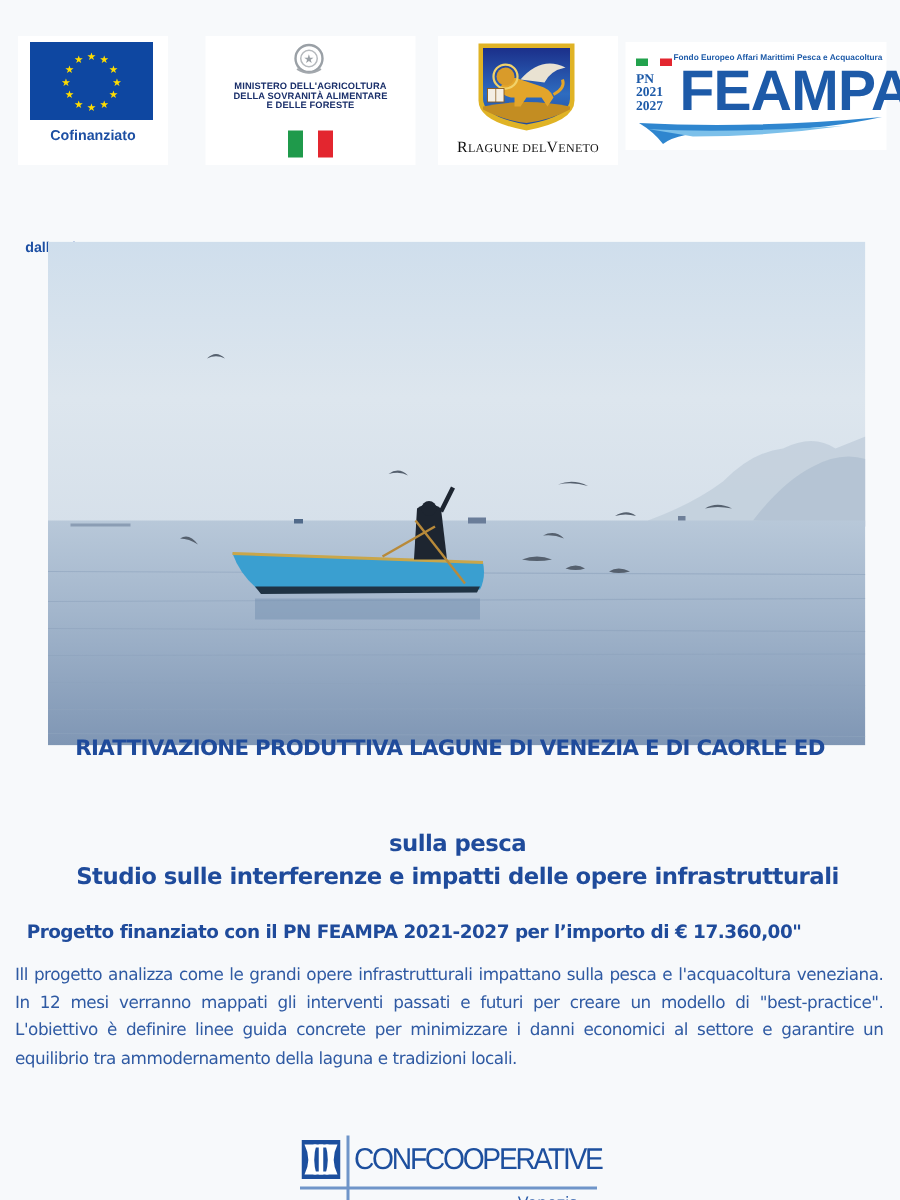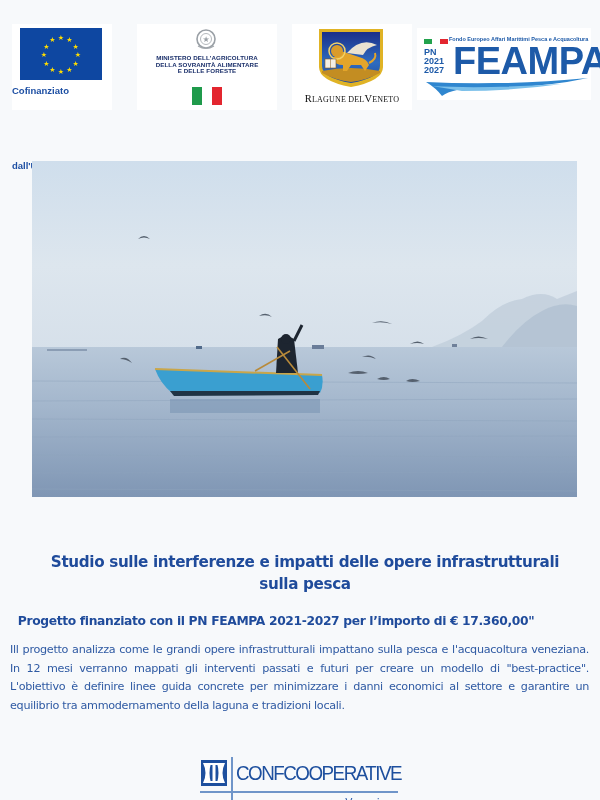--- a/index.html
+++ b/index.html
@@ -8,21 +8,21 @@
       background: #f7f9fb;
       font-family: "DejaVu Sans", sans-serif;
       position: relative;
     }
     .abs { position: absolute; margin-top: 29px; }
 
     
     .logo-box { position: absolute; background: #ffffff; }
     #eu-box { left: 12px; top: 24px; width: 100px; height: 86px; background: #ffffff; }
     .eu-flag { position: absolute; left: 8px; top: 4px; width: 82px; height: 52px; background: #0e47a1; }
-    .eu-cap { position: absolute; left: 0; width: 100px; 
+    .eu-cap { position: absolute; left: 0; width: 100px; text-align: center;
       font-family: "Liberation Sans", sans-serif; font-weight: bold; font-size: 9.5px; color: #1d4fa3; line-height: 11px; }
 
     #min-box { left: 137px; top: 24px; width: 140px; height: 86px; }
     .min-emblem { position: absolute; left: 57px; top: 3px; width: 24px; height: 24px; }
     .min-text { position: absolute; left: 0; top: 31px; width: 140px; text-align: center;
       font-family: "Liberation Sans", sans-serif; font-weight: bold; font-size: 6.2px; line-height: 6.6px;
       color: #1a2f6a; letter-spacing: 0.1px; }
     .it-flag { position: absolute; left: 55px; top: 63px; width: 30px; height: 18px; display: flex; }
     .it-flag span { flex: 1; }
 
@@ -30,21 +30,21 @@
     .ven-shield { position: absolute; left: 25px; top: 3px; width: 68px; height: 62px; }
     .ven-text { position: absolute; left: 0; top: 69px; width: 120px; text-align: center;
       font-family: "Liberation Serif", serif; font-size: 10.5px; color: #111; letter-spacing: 0.2px; }
     .ven-text .sc { font-size: 8px; }
 
     #feampa-box { left: 417px; top: 28px; width: 174px; height: 72px; }
     .f-flags { position: absolute; left: 7px; top: 11px; display: flex; gap: 8px; }
     .f-flags span { width: 8px; height: 5px; display: block; }
     .f-sub { position: absolute; left: 32px; top: 8px; font-family: "Liberation Sans", sans-serif;
       font-size: 5.5px; font-weight: bold; color: #1d5aa8; white-space: nowrap; }
-    .f-pn { position: absolute; left: 7px; top: 20px; font-family: Liberation Sans, sans-serif;
+    .f-pn { position: absolute; left: 7px; top: 20px; font-family: Liberation Serif, serif;
       font-weight: bold; font-size: 9px; line-height: 9px; color: #1d5aa8; }
     .f-big { position: absolute; left: 36px; top: 14px; font-family: "Liberation Sans", sans-serif;
       font-weight: bold; font-size: 38px; line-height: 38px; color: #1d5aa8; letter-spacing: -0.5px; }
     .f-wave { position: absolute; left: 5px; top: 48px; width: 168px; height: 22px; }
 
     
     #photo { left: 32px; top: 132px; width: 545px; height: 336px; overflow: hidden; }
     #photo svg { display: block; }
 
     
@@ -235,25 +235,26 @@
       <path d="M438 178 Q446 173 456 178 Q446 176 438 178 Z"></path>
       <path d="M330 196 Q338 192 344 198 Q337 195 330 196 Z"></path>
       <path d="M316 212 Q326 208 336 212 Q326 214 316 212 Z"></path>
       <path d="M345 218 Q352 214 358 218 Q352 220 345 218 Z"></path>
       <path d="M374 220 Q380 216 388 220 Q380 222 374 220 Z"></path>
     </g>
   </svg>
 </div>
 
 <div class="title">
+  <div>RIATTIVAZIONE PRODUTTIVA LAGUNE DI VENEZIA E DI CAORLE ED</div>
 </div>
 
 <div class="subtitle">
+  <div>sulla pesca</div>
   <div>Studio sulle interferenze e impatti delle opere infrastrutturali</div>
-  <div>sulla pesca</div>
 </div>
 
 <div class="funding">Progetto finanziato con il PN FEAMPA 2021-2027 per l’importo di € 17.360,00"</div>
 
 <div class="body-text">Ill progetto analizza come le grandi opere infrastrutturali impattano sulla pesca e l'acquacoltura veneziana. In 12 mesi verranno mappati gli interventi passati e futuri per creare un modello di "best-practice". L'obiettivo è definire linee guida concrete per minimizzare i danni economici al settore e garantire un equilibrio tra ammodernamento della laguna e tradizioni locali.</div>
 
 <div class="abs" id="conf">
   <div class="conf-emblem">
     <svg width="26" height="26" viewBox="0 0 26 26">
       <rect x="0" y="0" width="26" height="26" fill="#1d4f9e"></rect>

